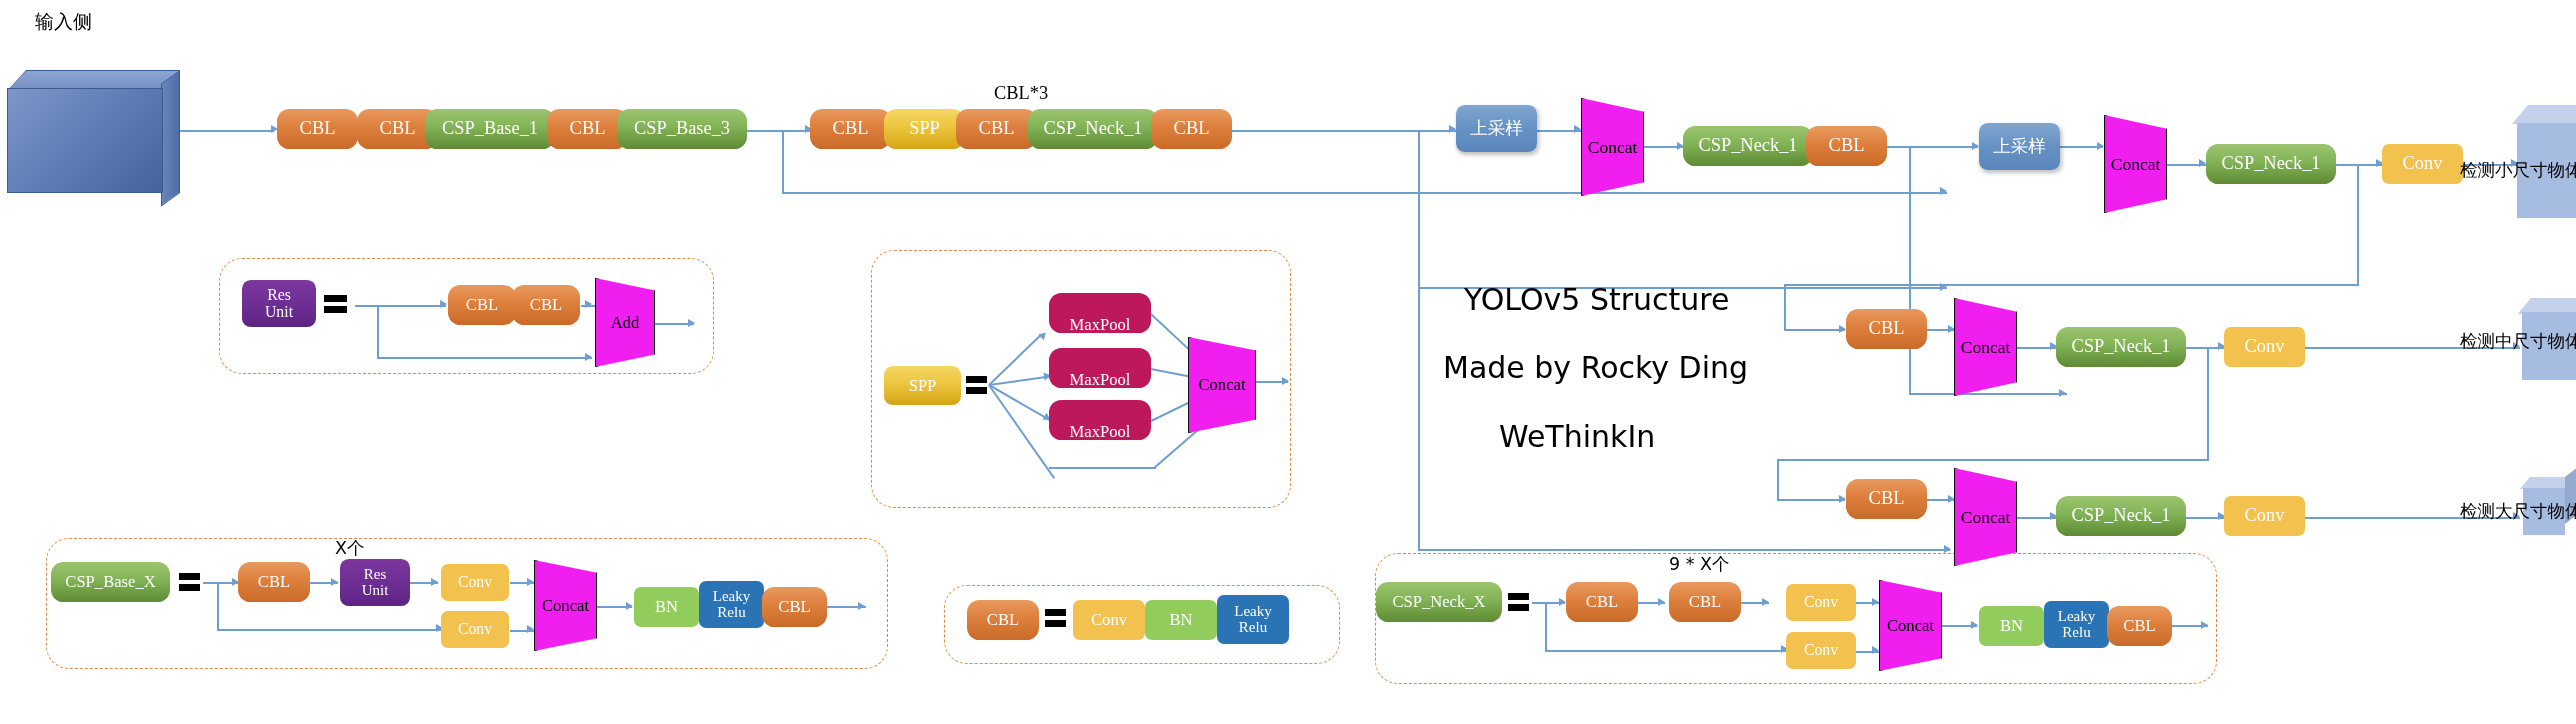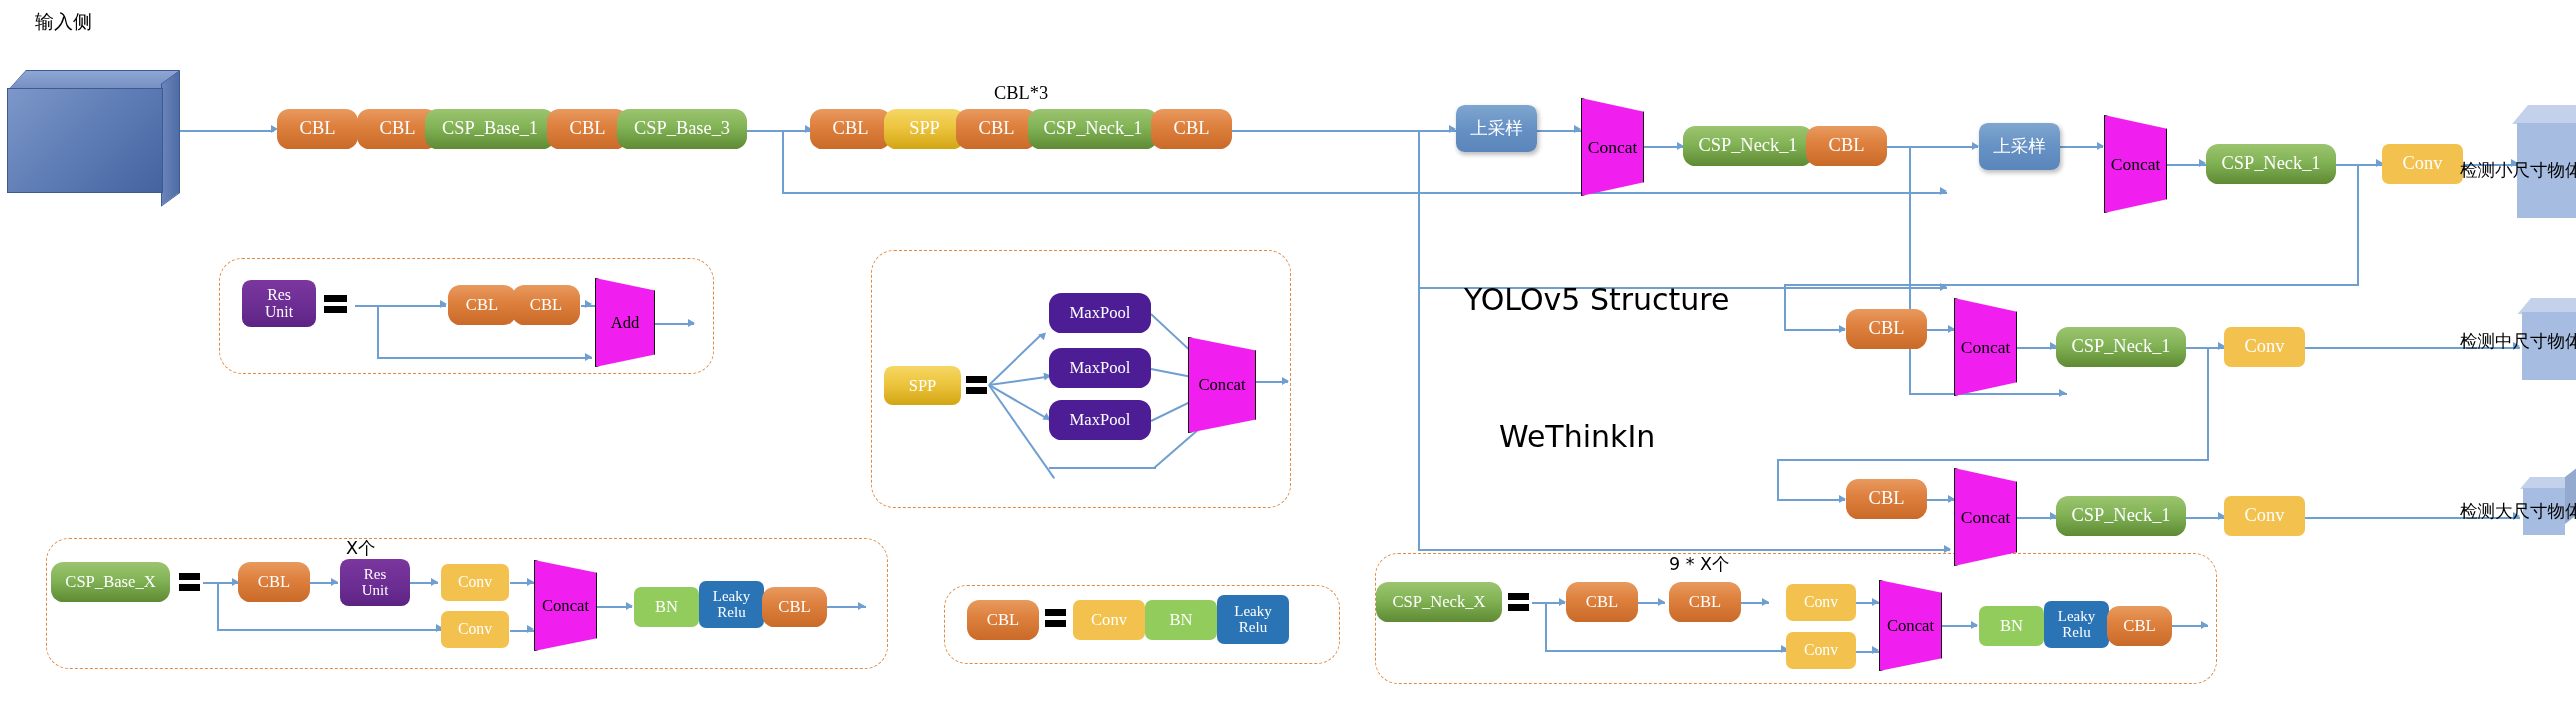--- a/index.html
+++ b/index.html
@@ -33,21 +33,21 @@
   .node span { display: block; width: 100%; }
 
   .cbl      { background: linear-gradient(180deg,#e89a5e 0%,#dd7f3d 45%,#c96a28 100%); }
   .csp      { background: linear-gradient(180deg,#9cc46f 0%,#82b356 45%,#5e8a33 100%); }
   .spp      { background: linear-gradient(180deg,#f5d764 0%,#edc53f 45%,#d2a514 100%); }
   .conv     { background: #f2c14e; }
   .bn       { background: #92cc5c; }
   .leaky    { background: #2a74b5; }
   .res      { background: linear-gradient(180deg,#7b379e 0%,#6b2d92 60%,#5c2383 100%); }
   .upsample { background: linear-gradient(180deg,#7fa6cf 0%,#6691c4 50%,#5b86bb 100%); box-shadow: 1.8px 2.6px 4.4px rgba(0,0,0,0.25); }
-  .maxpool  { background: #4c1d95; }
+  .maxpool  { background: #be185d; align-items: flex-end; }
 
   
   .trap {
     position: absolute;
     background: #f01ff0;
     border: 0.9px solid #111;
     display: flex;
     align-items: center;
     justify-content: center;
     color: #000;
@@ -405,25 +405,26 @@
   <div class="diag" style="left:1151px; top:420px; width:70px; transform:rotate(-26deg);"></div>
   <div class="arrow" style="left:1206px; top:391px; transform:rotate(-26deg);"></div>
 
   <div class="trap right" style="left:1188px; top:337px; width:68px; height:96px; font-size:16.6px;">
     <span>Concat</span>
   </div>
   <div class="hline" style="left:1256px; top:381px; width:31.5px;"></div>
   <div class="arrow" style="left:1282px; top:377px;"></div>
 
   <div class="txt title" style="left:1464px; top:282px; font-size:30px;">YOLOv5 Structure</div>
+  <div class="txt title" style="left:1443px; top:350px; font-size:30px;">Made by Rocky Ding</div>
   <div class="txt title" style="left:1499px; top:419px; font-size:30px;">WeThinkIn</div>
 
   <div class="legend-box" style="left:46px; top:538px; width:842px; height:131px;"></div>
 
-  <div class="txt" style="left:346px; top:536px; font-size:17.5px; font-family:'DejaVu Sans','Liberation Sans',sans-serif;">X个</div>
+  <div class="txt" style="left:335px; top:536px; font-size:17.5px; font-family:'DejaVu Sans','Liberation Sans',sans-serif;">X个</div>
 
   <div class="node csp" style="left:51px; top:562px; width:119px; height:40px; font-size:16.6px;">
     <span>CSP_Base_X</span>
   </div>
   <div class="eq" style="left:179px; top:573px; width:21px;">
     <i></i>
       <i></i>
   </div>
   <div class="hline" style="left:203px; top:582px; width:35px;"></div>
   <div class="arrow" style="left:232px; top:578px;"></div>

